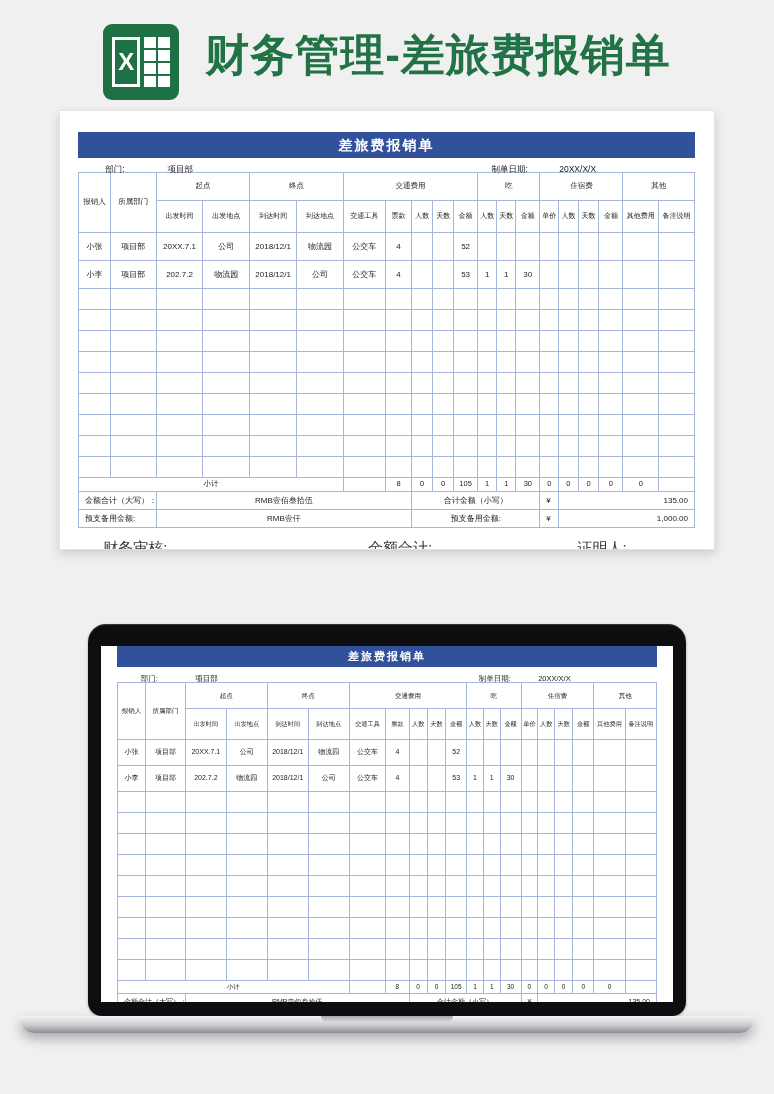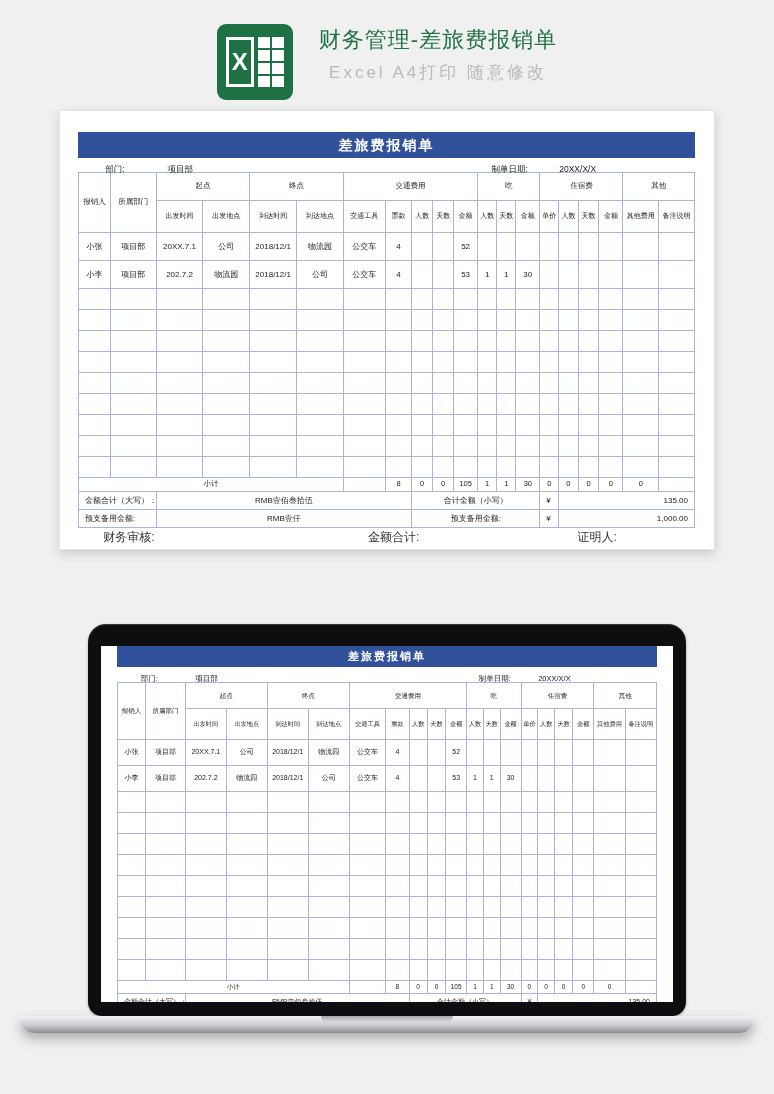--- a/index.html
+++ b/index.html
@@ -14,21 +14,21 @@
   
   .hero{padding-top:24px;display:flex;justify-content:center;align-items:flex-start;gap:26px}
   .logo{width:76px;height:76px;background:var(--excel-green);border-radius:9px;position:relative;flex:0 0 auto}
   .logo-page{position:absolute;left:9px;top:13px;width:28px;height:50px;border:3px solid #fff;
              display:flex;align-items:center;justify-content:center}
   .logo-x{color:#fff;font-weight:bold;font-size:24px;line-height:1}
   .logo-grid{position:absolute;right:9px;top:13px;width:26px;height:50px;display:grid;
              grid-template-columns:1fr 1fr;grid-template-rows:repeat(4,1fr);gap:2px}
   .logo-grid span{background:#fff;display:block}
   .hero-texts{display:flex;flex-direction:column;align-items:center}
-  .hero-title{margin:2px 0 0;font-size:22px;font-weight:normal;color:var(--title-green);letter-spacing:1px;line-height:1.3}
+  .hero-title{margin:2px 0 0;font-size:44px;font-weight:bold;color:var(--title-green);letter-spacing:1px;line-height:1.3}
   .hero-sub{margin:6px 0 0;font-size:17px;color:var(--subtitle-gray);letter-spacing:3px}
 
   
   .paper{width:656px;height:440px;margin:10px auto 0;background:#fff;border:1px solid #e3e3e5;
          box-shadow:0 4px 10px rgba(0,0,0,.15);padding:21px 18px 6px;overflow:hidden}
 
   
   .sheet{background:#fff}
   .s-title{background:var(--accent-blue);color:#fff;font-weight:bold;text-align:center}
   .s-info{position:relative;color:#1a1a1a}
@@ -48,21 +48,21 @@
   .sheet--paper .s-title{height:26px;line-height:26px;font-size:14px;letter-spacing:2px}
   .sheet--paper .s-info{height:14px;font-size:8.5px;line-height:15px}
   .sheet--paper td{font-size:7.5px}
   .sheet--paper .r-h1 td{height:28px}
   .sheet--paper .r-h2 td{height:32px;font-size:7px}
   .sheet--paper .r-data td{height:28px;font-size:8px}
   .sheet--paper .r-empty td{height:21px}
   .sheet--paper .r-sub td{height:14px}
   .sheet--paper .r-tot td{height:18px;font-size:8px}
   .sheet--paper .r-sign td{height:24px}
-  .sheet--paper .r-sign span{top:3px;font-size:12px}
+  .sheet--paper .r-sign span{top:11px;font-size:15px}
 
   
   .laptop{margin-top:74px}
   .laptop-frame{width:598px;height:392px;margin:0 auto;background:#0e0e10;
                 border-radius:18px 18px 14px 14px;position:relative;
                 box-shadow:inset 0 1px 1px rgba(255,255,255,.18), 0 1px 3px rgba(0,0,0,.3)}
   .laptop-screen{position:absolute;left:13px;right:13px;top:22px;bottom:14px;background:#fff;overflow:hidden}
   .laptop-base{width:734px;height:17px;margin:0 auto;position:relative;
                background:linear-gradient(180deg,#f4f4f6 0%,#cacad0 55%,#8b8b92 100%);
                border-radius:3px 3px 16px 16px;box-shadow:0 6px 12px rgba(0,0,0,.28)}
@@ -95,21 +95,20 @@
         <span></span>
         <span></span>
         <span></span>
         <span></span>
         <span></span>
         <span></span>
     </div>
   </div>
   <div class="hero-texts">
     <h1 class="hero-title">财务管理-差旅费报销单</h1>
-    <p class="hero-sub">Excel A4打印 随意修改</p>
   </div>
 </div>
 
 <section class="paper">
   <div class="sheet sheet--paper" id="sheet-paper">
       <div class="s-title">差旅费报销单</div>
       <div class="s-info">
         <span class="i-dept-l">部门:</span>
         <span class="i-dept-v">项目部</span>
         <span class="i-date-l">制单日期:</span>

